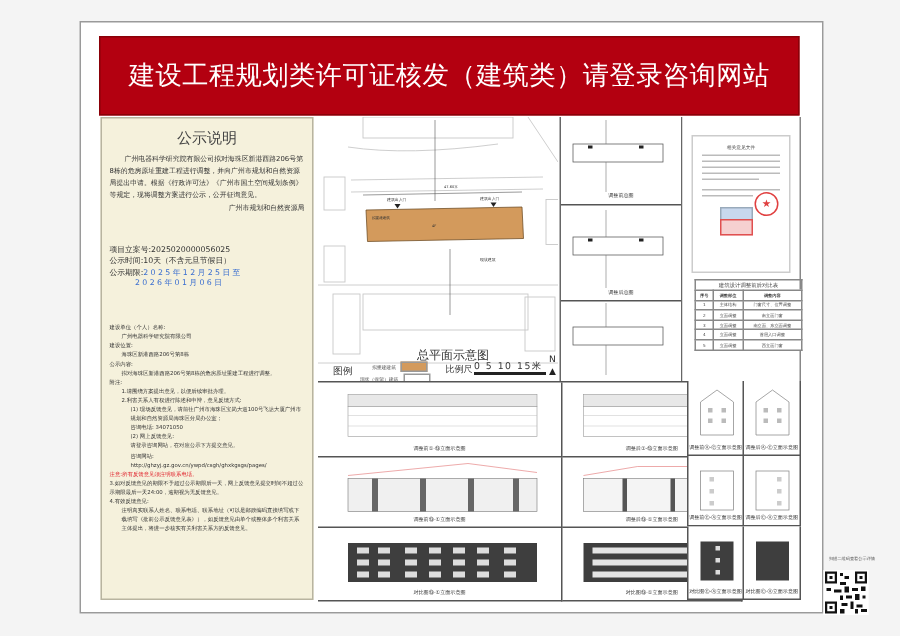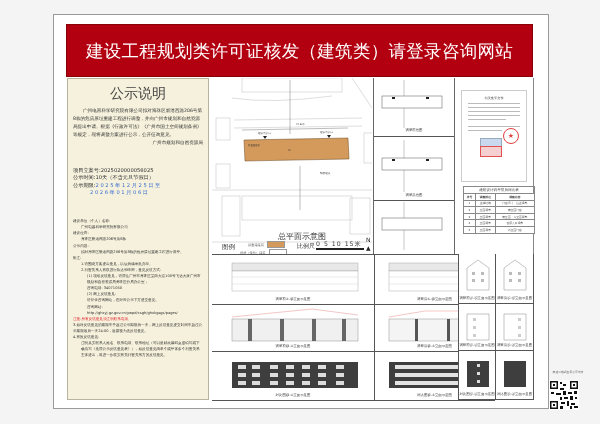--- a/index.html
+++ b/index.html
@@ -1,21 +1,21 @@
 <!DOCTYPE html>
 <html><head>
 <meta charset="utf-8">
 <style>
   html,body{margin:0;padding:0;}
   body{width:600px;height:424px;background:#f4f4f4;position:relative;overflow:hidden;font-family:"DejaVu Sans",sans-serif;}
   .frame{position:absolute;left:53px;top:14px;width:494px;height:393px;background:#fff;border:1px solid #9a9a9a;}
   .banner{position:absolute;left:66px;top:24px;width:467px;height:53px;background:#b30010;border:1px solid #8a0008;box-sizing:border-box;
           color:#fff;font-size:17.5px;line-height:52px;text-align:center;letter-spacing:0.3px;white-space:nowrap;}
   .left{position:absolute;left:67px;top:78px;width:142px;height:322px;background:#f5f1dc;border:1px solid #b8b4a0;box-sizing:border-box;padding:0 5px;color:#333;}
-  .left .h{font-size:14px;text-align:center;margin-top:6px;color:#444;}
+  .left .h{font-size:10px;text-align:center;margin-top:6px;color:#444;}
   .left .para{font-size:4.6px;line-height:8px;margin-top:4px;text-indent:10px;}
   .left .sign{font-size:4.6px;text-align:right;margin-top:1px;}
   .left .meta{font-size:5.2px;line-height:7.3px;margin-top:22px;}
   .left .date{color:#3b6fd0;letter-spacing:1.6px;}
   .left .small{font-size:3.6px;line-height:6.1px;}
   .left .indent{padding-left:8px;}
   .left .indent2{padding-left:14px;}
   .left .red{color:#e0202a;}
   .map{position:absolute;left:212px;top:78px;width:160px;height:172px;background:#fff;overflow:hidden;}
   .map svg{position:absolute;left:0;top:0;}

